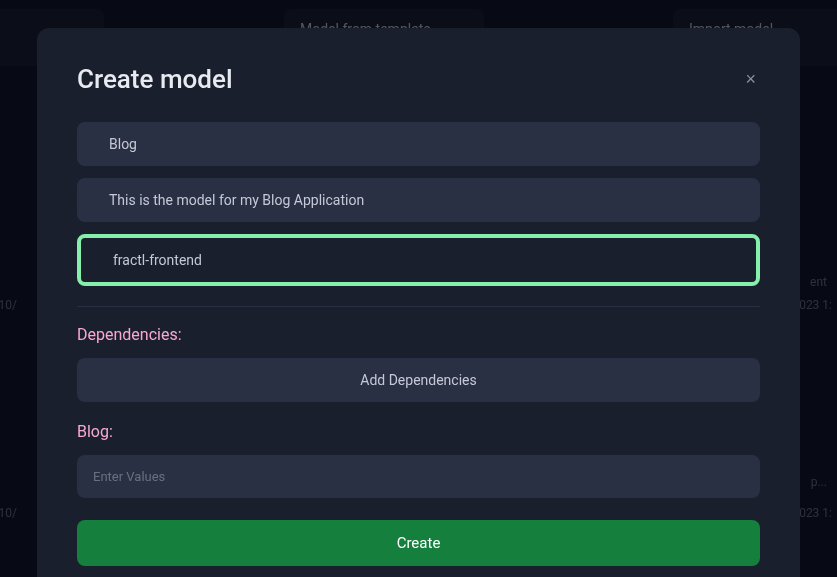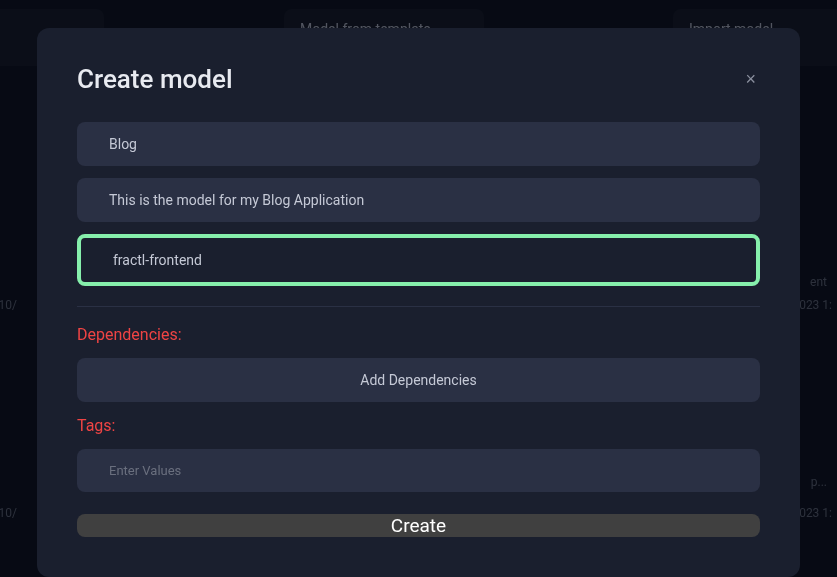--- a/index.html
+++ b/index.html
@@ -140,53 +140,54 @@
     .input-field-outlined {
       background: #1a1f2e;
       border: 4px solid #86efac;
     }
     .divider {
       border: none;
       border-top: 1px solid #2a3044;
       margin: 8px 0 18px 0;
     }
     .section-label {
-      color: #ef4444;
+      color: #f9a8d4;
       font-size: 16px;
       font-weight: 400;
       margin-bottom: 14px;
     }
     .btn-secondary {
       width: 100%;
       background: #2a3044;
       border: none;
       border-radius: 8px;
       padding: 14px;
       color: #c5c9d6;
       font-size: 14px;
       cursor: pointer;
-      margin-bottom: 14px;
+      margin-bottom: 20px;
       font-family: inherit;
     }
     .btn-primary {
       width: 100%;
-      background: #404040;
-      border: none;
-      border-radius: 8px;
+      background: #15803d;
+      border: none;
+      border-radius: 8px;
+      padding: 14px;
       color: #ffffff;
-      font-size: 19px;
+      font-size: 15px;
       cursor: pointer;
       font-family: inherit;
     }
     .tags-input {
       width: 100%;
       background: #2a3044;
       border: none;
       border-radius: 8px;
-      padding: 14px 32px;
+      padding: 14px 16px;
       color: #7dd3fc;
       font-size: 13px;
       margin-bottom: 22px;
       font-family: inherit;
     }
     .tags-input::placeholder {
       color: #6a6f7e;
     }
   </style>
 </head>
@@ -226,18 +227,18 @@
   <input type="text" class="input-field" value="This is the model for my Blog Application" style="">
 
   <input type="text" class="input-field input-field-outlined" value="fractl-frontend" style="">
 
   <hr class="divider">
 
   <div class="section-label">Dependencies:</div>
 
   <button class="btn-secondary">Add Dependencies</button>
 
-  <div class="section-label">Tags:</div>
+  <div class="section-label">Blog:</div>
 
   <input type="text" class="tags-input" placeholder="Enter Values" style="">
 
   <button class="btn-primary">Create</button>
 </div>
 
 </body></html>

